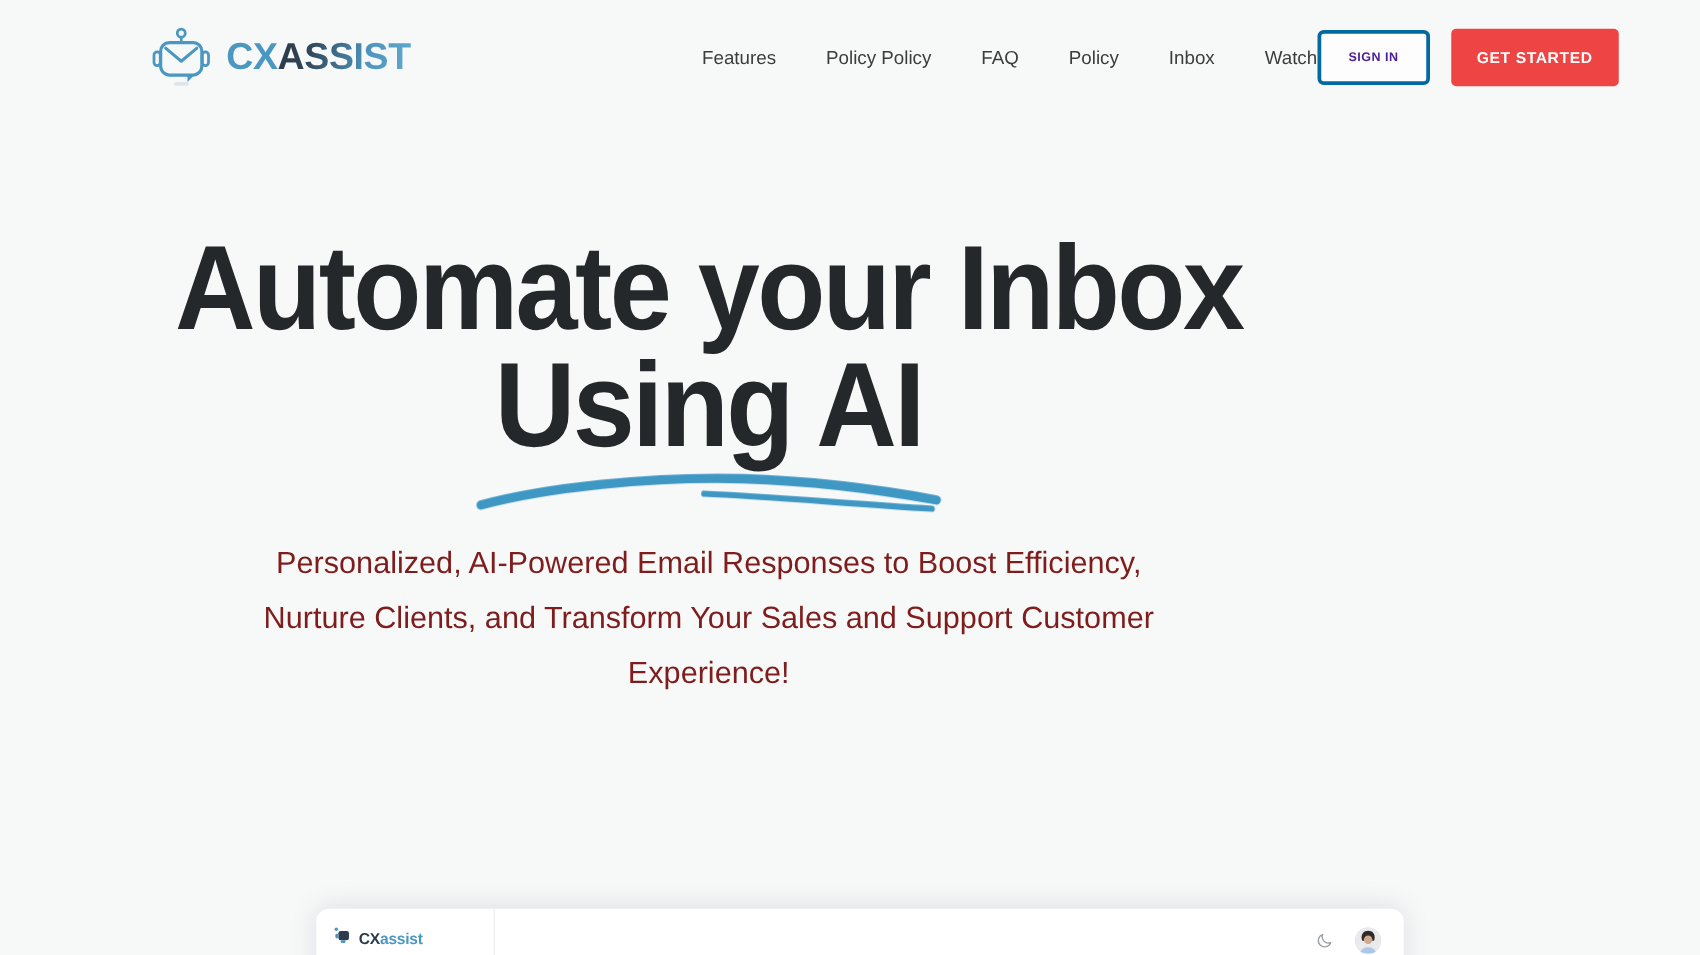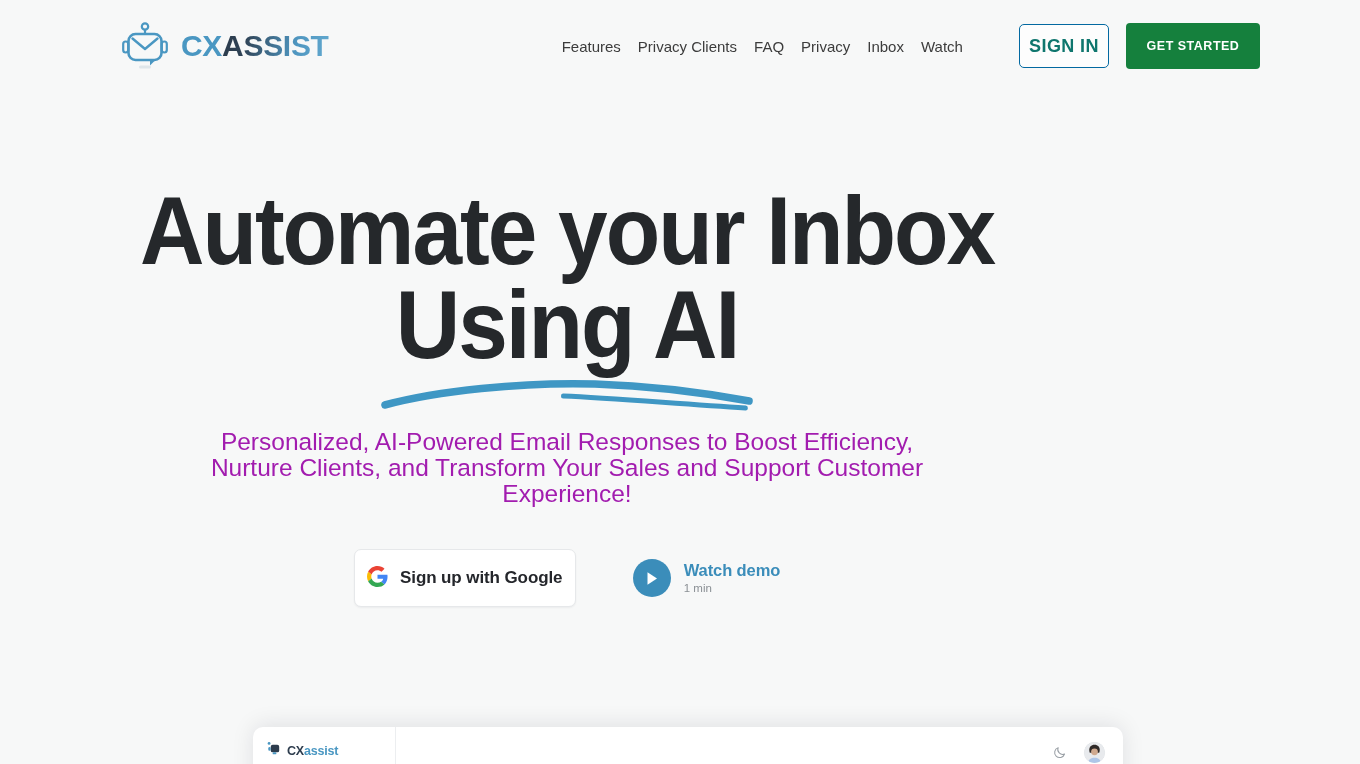--- a/index.html
+++ b/index.html
@@ -48,21 +48,21 @@
   .logo-word .assist {
     background: linear-gradient(100deg, #2b3a4a 0%, #2f4356 22%, #4f96c0 68%, #62a9cf 100%);
     -webkit-background-clip: text;
     background-clip: text;
     color: transparent;
   }
 
   .nav {
     display: flex;
     align-items: center;
-    gap: 17px;
+    gap: 40px;
     margin-left: 233px;
   }
 
   .nav-link {
     font-size: 15px;
     color: #3c3c3c;
     text-decoration: none;
     white-space: nowrap;
     cursor: pointer;
   }
@@ -70,40 +70,40 @@
   .header-actions {
     margin-left: auto;
     display: flex;
     align-items: center;
     gap: 17px;
   }
 
   .btn-signin {
     width: 90px;
     height: 44px;
-    border: 1px solid #0369a1;
+    border: 3px solid #0369a1;
     border-radius: 5px;
     background: #fdfdfd;
-    color: #0f766e;
-    font-size: 18px;
+    color: #4c1d95;
+    font-size: 10px;
     font-weight: 700;
     letter-spacing: 0.4px;
     font-family: "Liberation Sans", sans-serif;
     cursor: pointer;
     display: flex;
     align-items: center;
     justify-content: center;
   }
 
   .btn-getstarted {
     width: 134px;
     height: 46px;
     border: none;
     border-radius: 4px;
-    background: #15803d;
+    background: #ef4444;
     color: #ffffff;
     font-size: 12.5px;
     font-weight: 700;
     letter-spacing: 0.5px;
     font-family: "Liberation Sans", sans-serif;
     cursor: pointer;
     display: flex;
     align-items: center;
     justify-content: center;
   }
@@ -139,22 +139,22 @@
     top: 56px;
     width: 400px;
     height: 40px;
     pointer-events: none;
   }
 
   .hero-sub {
     margin: 57px auto 0;
     width: 760px;
     font-size: 24.5px;
-    line-height: 26px;
-    color: #a21caf;
+    line-height: 44px;
+    color: #7f1d1d;
     font-weight: 400;
   }
 
   
   .cta-row {
     margin-top: 42px;
     display: flex;
     align-items: center;
     justify-content: center;
     gap: 57px;
@@ -297,23 +297,23 @@
         <rect x="5.2" y="21.5" width="5" height="11" rx="2.5" fill="none" stroke="#4a97c2" stroke-width="2.2"></rect>
         <rect x="43.8" y="21.5" width="5" height="11" rx="2.5" fill="none" stroke="#4a97c2" stroke-width="2.2"></rect>
         <rect x="21" y="45.5" width="12" height="3" rx="1.5" fill="#dfe6ea"></rect>
       </svg>
     </span>
     <span class="logo-word"><span class="cx">CX</span><span class="assist">ASSIST</span></span>
   </div>
 
   <nav class="nav">
     <a class="nav-link">Features</a>
-    <a class="nav-link">Privacy Clients</a>
+    <a class="nav-link">Policy Policy</a>
     <a class="nav-link">FAQ</a>
-    <a class="nav-link">Privacy</a>
+    <a class="nav-link">Policy</a>
     <a class="nav-link">Inbox</a>
     <a class="nav-link">Watch</a>
   </nav>
 
   <div class="header-actions">
     <button class="btn-signin">SIGN IN</button>
     <button class="btn-getstarted">GET STARTED</button>
   </div>
 </div>
 
@@ -327,46 +327,20 @@
         <svg viewBox="0 0 400 40" preserveAspectRatio="none">
           <path d="M4 31 C 60 17, 150 8, 230 10 C 300 12, 355 20, 396 27" fill="none" stroke="#3f97c4" stroke-width="7.5" stroke-linecap="round"></path>
           <path d="M196 22 C 250 24, 320 30, 392 34" fill="none" stroke="#3f97c4" stroke-width="5" stroke-linecap="round"></path>
         </svg>
       </span>
     </div>
   </h1>
 
   <p class="hero-sub">Personalized, AI-Powered Email Responses to Boost Efficiency, Nurture Clients, and Transform Your Sales and Support Customer Experience!</p>
 
-  <div class="cta-row">
-
-    <button class="google-btn">
-      <span>
-        <svg width="21" height="21" viewBox="0 0 48 48">
-          <path fill="#EA4335" d="M24 9.5c3.54 0 6.7 1.22 9.2 3.6l6.85-6.85C35.9 2.38 30.47 0 24 0 14.62 0 6.51 5.38 2.56 13.22l7.98 6.19C12.43 13.72 17.74 9.5 24 9.5z"></path>
-          <path fill="#4285F4" d="M46.98 24.55c0-1.57-.15-3.09-.38-4.55H24v9.02h12.94c-.58 2.96-2.26 5.48-4.78 7.18l7.73 6c4.51-4.18 7.09-10.36 7.09-17.65z"></path>
-          <path fill="#FBBC05" d="M10.53 28.59c-.48-1.45-.76-2.99-.76-4.59s.27-3.14.76-4.59l-7.98-6.19C.92 16.46 0 20.12 0 24c0 3.88.92 7.54 2.56 10.78l7.97-6.19z"></path>
-          <path fill="#34A853" d="M24 48c6.48 0 11.93-2.13 15.89-5.81l-7.73-6c-2.15 1.45-4.92 2.3-8.16 2.3-6.26 0-11.57-4.22-13.47-9.91l-7.98 6.19C6.51 42.62 14.62 48 24 48z"></path>
-        </svg>
-      </span>
-      <span class="google-btn-label">Sign up with Google</span>
-    </button>
-
-    <div class="demo">
-      <span class="play-circle">
-        <svg width="14" height="15" viewBox="0 0 14 15">
-          <path d="M2.5 1.3 L12 7.5 L2.5 13.7 Z" fill="#ffffff"></path>
-        </svg>
-      </span>
-      <span class="demo-text">
-        <div class="demo-title">Watch demo</div>
-        <div class="demo-dur">1 min</div>
-      </span>
-    </div>
-  </div>
 </div>
 
 <div class="app-card">
 
   <div class="app-sidebar">
     <div class="app-logo">
       <span>
         <svg width="15" height="15" viewBox="0 0 16 16">
           <rect x="4" y="4" width="9" height="8" rx="2" fill="#2d3c4d"></rect>
           <rect x="1.4" y="6.4" width="2.4" height="4" rx="1.2" fill="#4a97c2"></rect>

